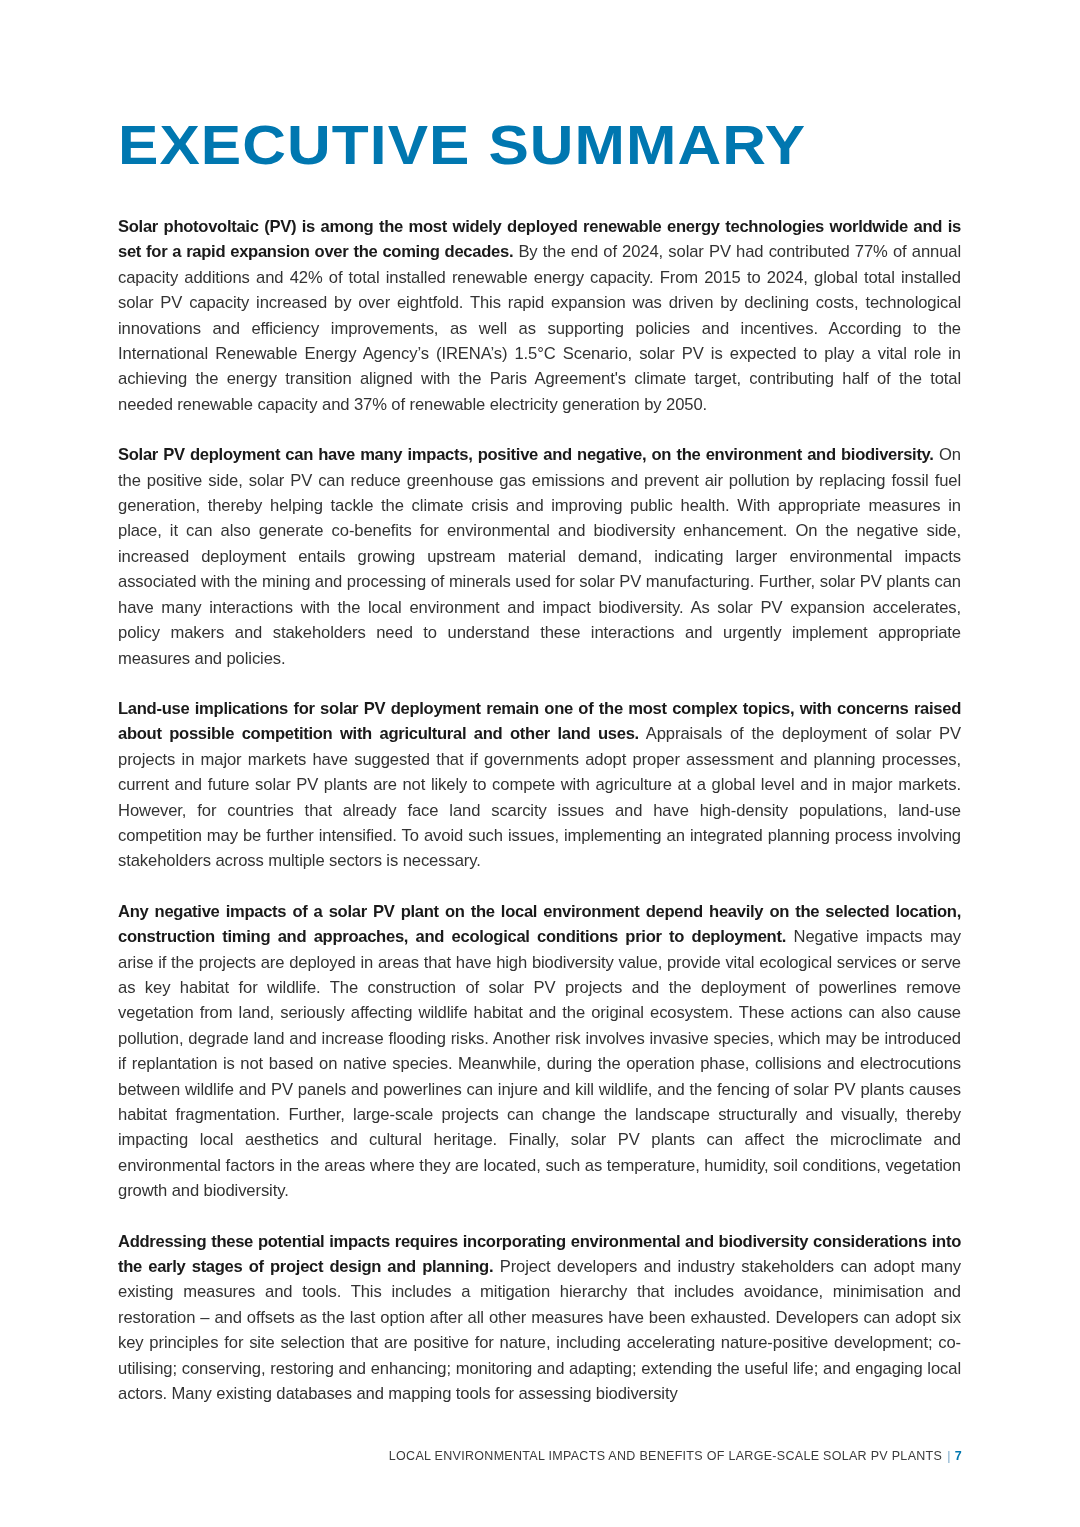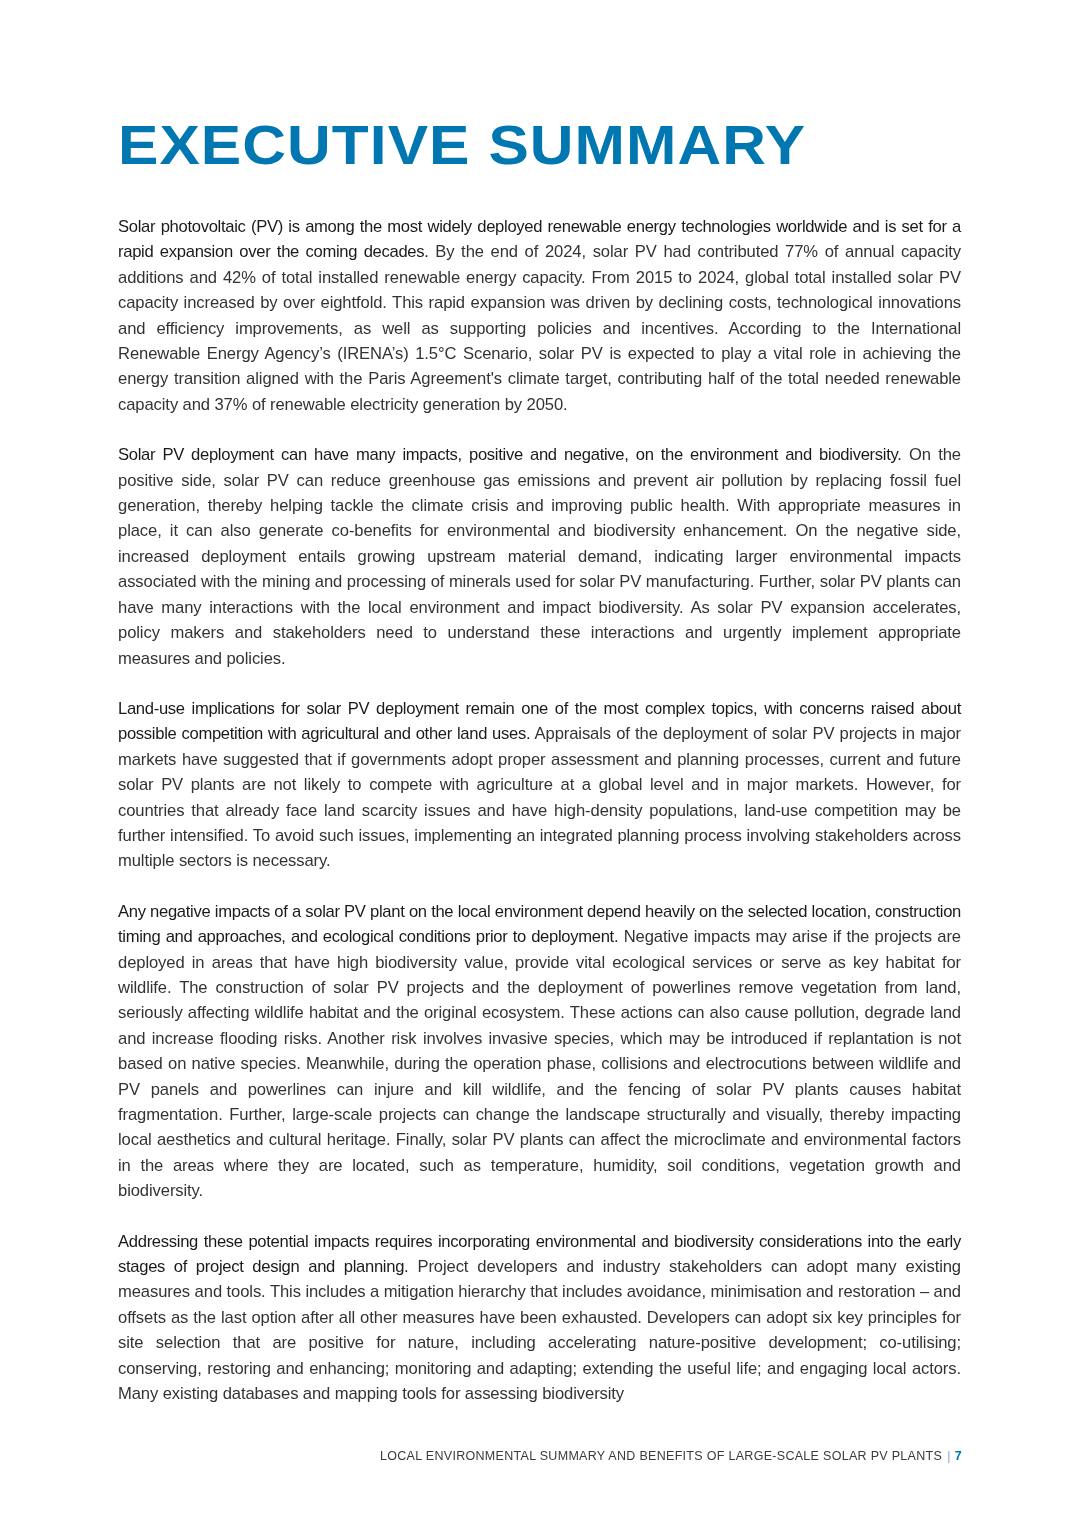--- a/index.html
+++ b/index.html
@@ -37,21 +37,21 @@
     }
     .para {
       margin: 0 0 25px 0;
       font-size: 16.6px;
       line-height: 25.4px;
       text-align: justify;
       color: #333333;
       letter-spacing: -0.1px;
     }
     .para .lead {
-      font-weight: 400;
+      font-weight: 700;
       color: #1a1a1a;
       letter-spacing: -0.3px;
     }
     .footer {
       position: absolute;
       right: 118px;
       top: 1447px;
       font-size: 12.5px;
       line-height: 18px;
       color: #3a3a3a;
@@ -84,14 +84,14 @@
   </p>
   <p class="para">
     <span class="lead">Any negative impacts of a solar PV plant on the local environment depend heavily on the selected location, construction timing and approaches, and ecological conditions prior to deployment.</span><span> Negative impacts may arise if the projects are deployed in areas that have high biodiversity value, provide vital ecological services or serve as key habitat for wildlife. The construction of solar PV projects and the deployment of powerlines remove vegetation from land, seriously affecting wildlife habitat and the original ecosystem. These actions can also cause pollution, degrade land and increase flooding risks. Another risk involves invasive species, which may be introduced if replantation is not based on native species. Meanwhile, during the operation phase, collisions and electrocutions between wildlife and PV panels and powerlines can injure and kill wildlife, and the fencing of solar PV plants causes habitat fragmentation. Further, large-scale projects can change the landscape structurally and visually, thereby impacting local aesthetics and cultural heritage. Finally, solar PV plants can affect the microclimate and environmental factors in the areas where they are located, such as temperature, humidity, soil conditions, vegetation growth and biodiversity.</span>
   </p>
   <p class="para">
     <span class="lead"> Addressing these potential impacts requires incorporating environmental and biodiversity considerations into the early stages of project design and planning.</span><span> Project developers and industry stakeholders can adopt many existing measures and tools. This includes a mitigation hierarchy that includes avoidance, minimisation and restoration – and offsets as the last option after all other measures have been exhausted. Developers can adopt six key principles for site selection that are positive for nature, including accelerating nature-positive development; co-utilising; conserving, restoring and enhancing; monitoring and adapting; extending the useful life; and engaging local actors. Many existing databases and mapping tools for assessing biodiversity</span>
   </p>
 </div>
 
 <div class="footer">
-  <span>LOCAL ENVIRONMENTAL SUMMARY AND BENEFITS OF LARGE-SCALE SOLAR PV PLANTS</span><span class="sep">|</span><span class="page-num">7</span>
+  <span>LOCAL ENVIRONMENTAL IMPACTS AND BENEFITS OF LARGE-SCALE SOLAR PV PLANTS</span><span class="sep">|</span><span class="page-num">7</span>
 </div>
 
 </body></html>

